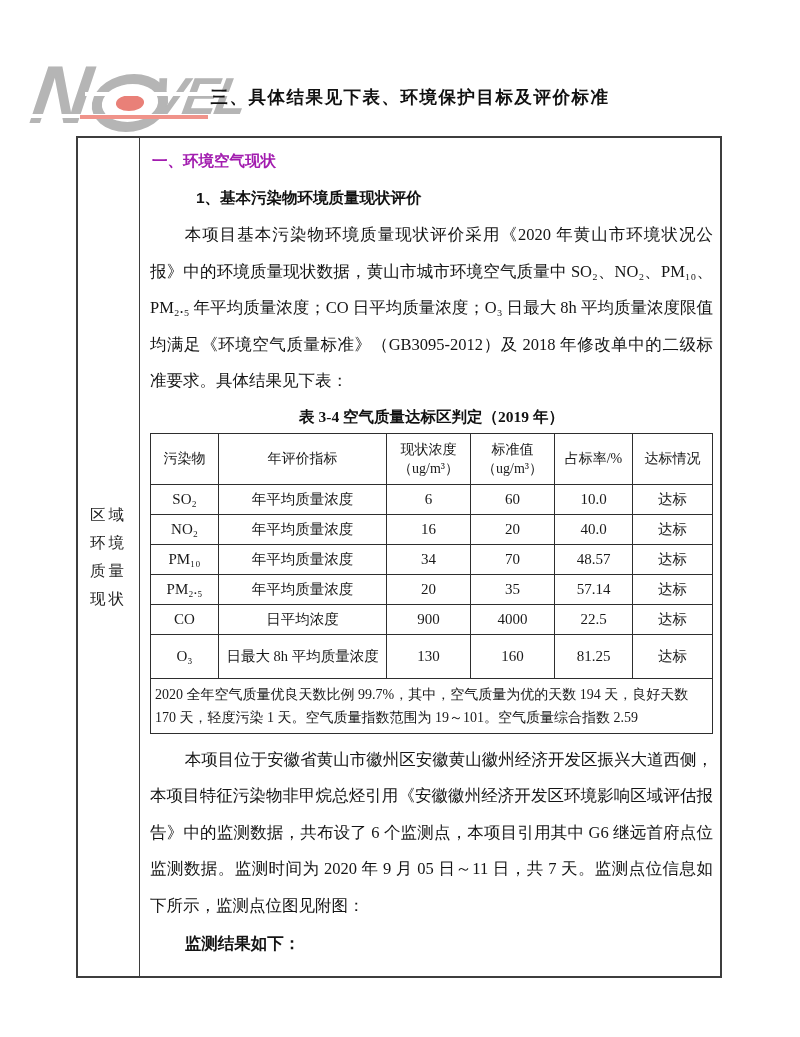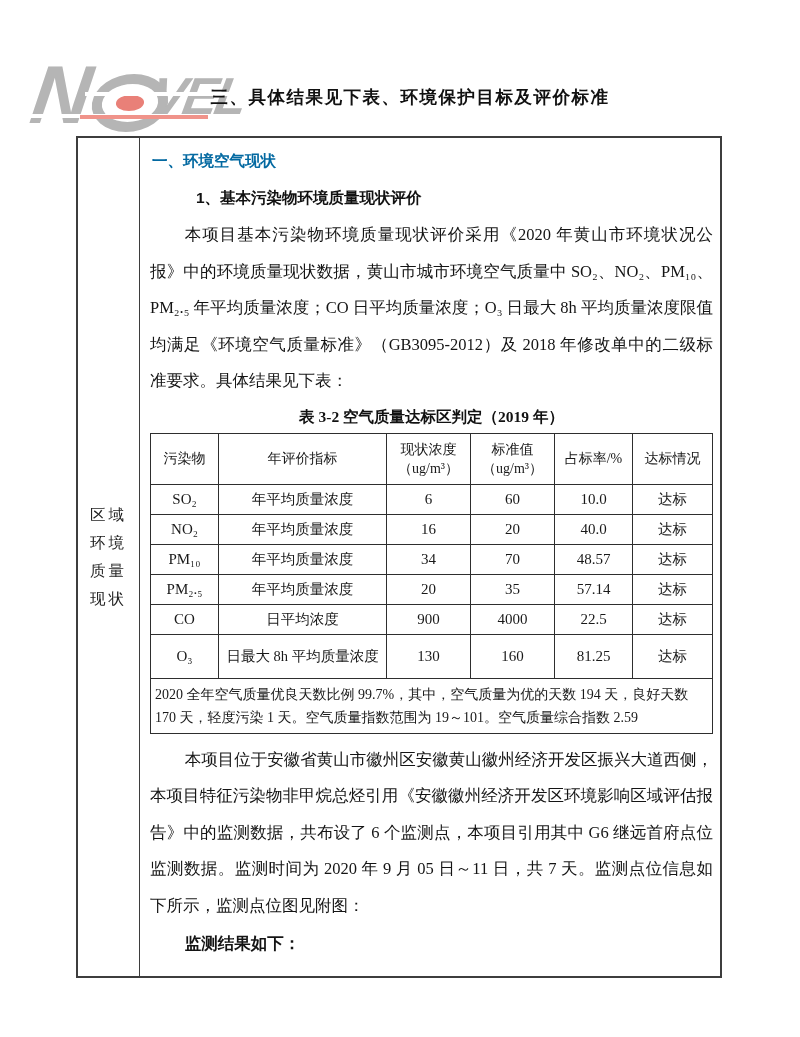--- a/index.html
+++ b/index.html
@@ -83,21 +83,21 @@
   }
   .content{
     flex:1;
     padding:4px 12px 0 10px;
     box-sizing:border-box;
   }
 
   
   .section-heading{
     font-family:"Liberation Sans","DejaVu Sans",sans-serif;
-    font-weight:bold;font-size:15.5px;color:#0369a1;
+    font-weight:bold;font-size:15.5px;color:#a21caf;
     margin:8px 0 0 2px;line-height:22px;
   }
   .sub-heading{
     font-family:"Liberation Sans","DejaVu Sans",sans-serif;
     font-weight:bold;font-size:15.5px;color:#111;
     margin:15px 0 0 46px;line-height:22px;
   }
   .para{
     margin:8px 0 0 0;
     font-size:16.5px;line-height:36.5px;
@@ -162,21 +162,21 @@
 质量
 现状</div>
     </div>
 
     <div class="content">
       <div class="section-heading">一、环境空气现状</div>
       <div class="sub-heading">1、基本污染物环境质量现状评价</div>
 
       <p class="para">本项目基本污染物环境质量现状评价采用《2020 年黄山市环境状况公报》中的环境质量现状数据，黄山市城市环境空气质量中 SO₂、NO₂、PM₁₀、PM₂.₅ 年平均质量浓度；CO 日平均质量浓度；O₃ 日最大 8h 平均质量浓度限值均满足《环境空气质量标准》（GB3095-2012）及 2018 年修改单中的二级标准要求。具体结果见下表：</p>
 
-      <div class="table-caption">表 3-2 空气质量达标区判定（2019 年）</div>
+      <div class="table-caption">表 3-4 空气质量达标区判定（2019 年）</div>
 
       <table class="aq-table">
         <colgroup>
           <col style="width:68px">
             <col style="width:168px">
             <col style="width:84px">
           <col style="width:84px">
             <col style="width:78px">
             <col style="width:80px">
         </colgroup>

